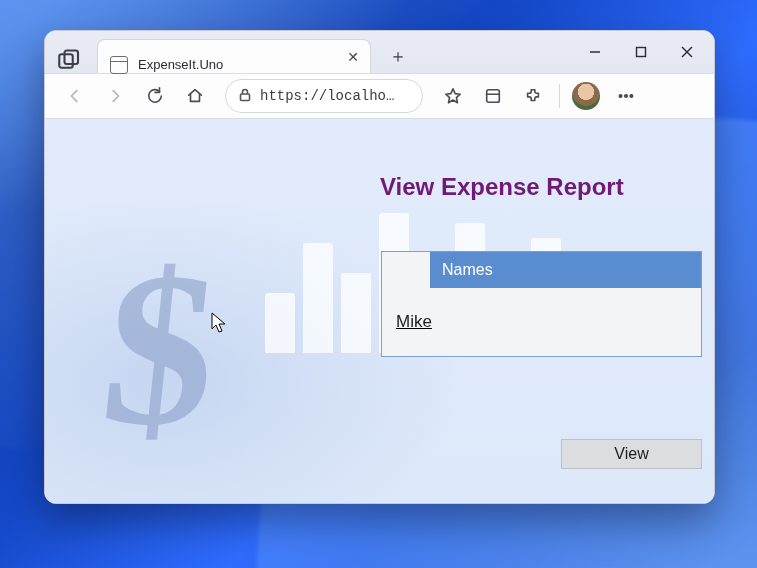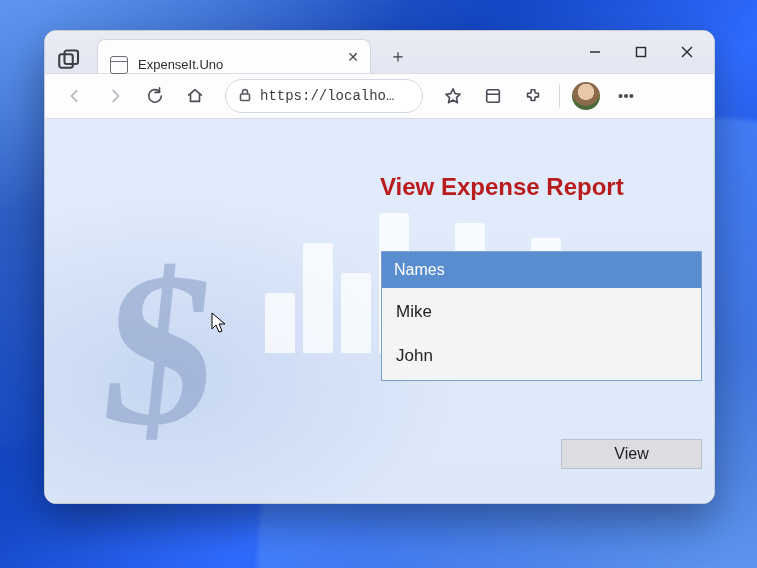--- a/index.html
+++ b/index.html
@@ -79,32 +79,32 @@
       linear-gradient(#f3f7ff,#eaf0fb);
   }
   .bar{position:absolute;bottom:150px;width:30px;background:rgba(255,255,255,.75);border-radius:3px 3px 0 0;}
   .dollar{
     position:absolute;left:60px;top:120px;width:170px;height:230px;
     color:rgba(140,160,200,.6);font-size:220px;font-weight:700;line-height:1;
     transform:skewX(-6deg);user-select:none;pointer-events:none;
     font-family:Georgia,serif;
   }
   .page-title{
-    position:absolute;left:335px;top:54px;color:#b91c1c;font-size:24px;font-weight:600;
+    position:absolute;left:335px;top:54px;color:#701a75;font-size:24px;font-weight:600;
   }
   .panel{
     position:absolute;left:336px;top:132px;width:321px;
     border:1px solid #7aa0d6;background:#f3f4f6;
     display:flex;flex-direction:column;box-sizing:border-box;
   }
   .panel-head{
     height:36px;background:#5a8cd0;color:#ffffff;display:flex;align-items:center;
-    padding:0 12px;font-size:16px;
-  }
-  .panel-body{padding:2px 0;}
+    padding:0 12px;font-size:16px;margin-left:48px;
+  }
+  .panel-body{padding:12px 0;text-decoration:underline;}
   .row{
     height:44px;display:flex;align-items:center;padding:0 14px;font-size:17px;color:#222;
     cursor:pointer;
   }
   .view-btn{
     position:absolute;left:516px;top:320px;width:141px;height:30px;
     background:#dcdde1;border:1px solid #bfc1c8;color:#1c1d20;font-size:16px;cursor:pointer;
     display:flex;align-items:center;justify-content:center;
   }
   .cursor{
@@ -224,21 +224,20 @@
       <div class="bar" style="left:486px;height:115px"></div>
       <div class="dollar">$</div>
     </div>
 
     <div class="page-title">View Expense Report</div>
 
     <div class="panel">
       <div class="panel-head">Names</div>
       <div class="panel-body">
         <div class="row">Mike</div>
-        <div class="row">John</div>
       </div>
     </div>
 
     <button class="view-btn">View</button>
 
     <div class="cursor">
       <svg viewBox="0 0 16 22">
           <path d="M1 1l0 16 4-4 3 7 3-1-3-7 6 0z" fill="#ffffff" stroke="#000" stroke-width="1"></path>
         </svg>
     </div>

